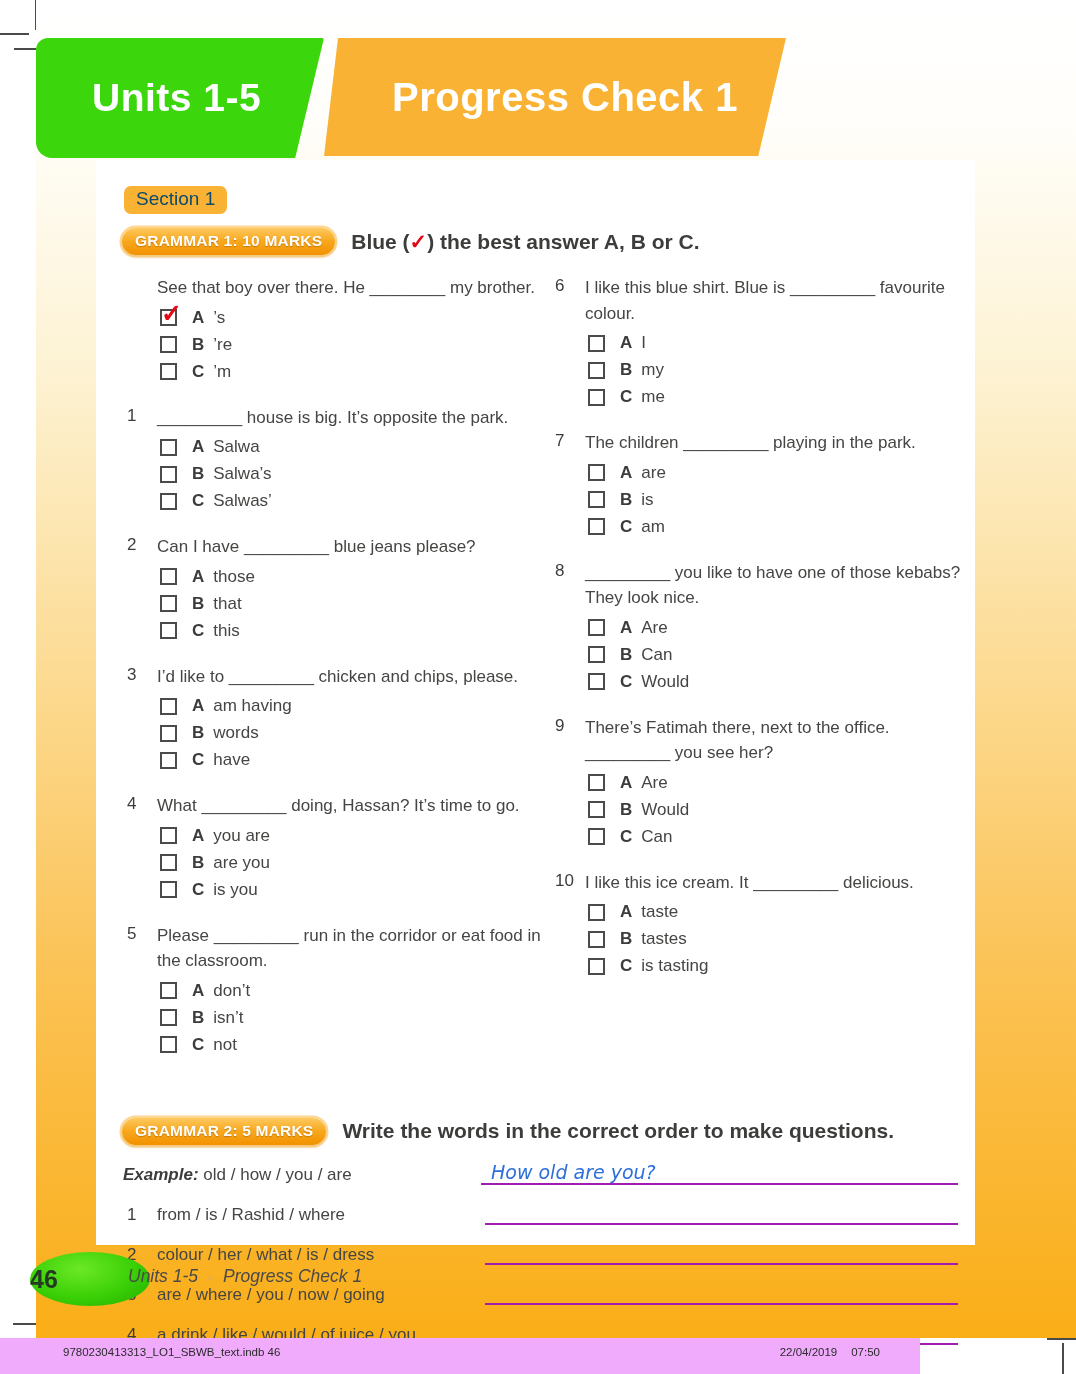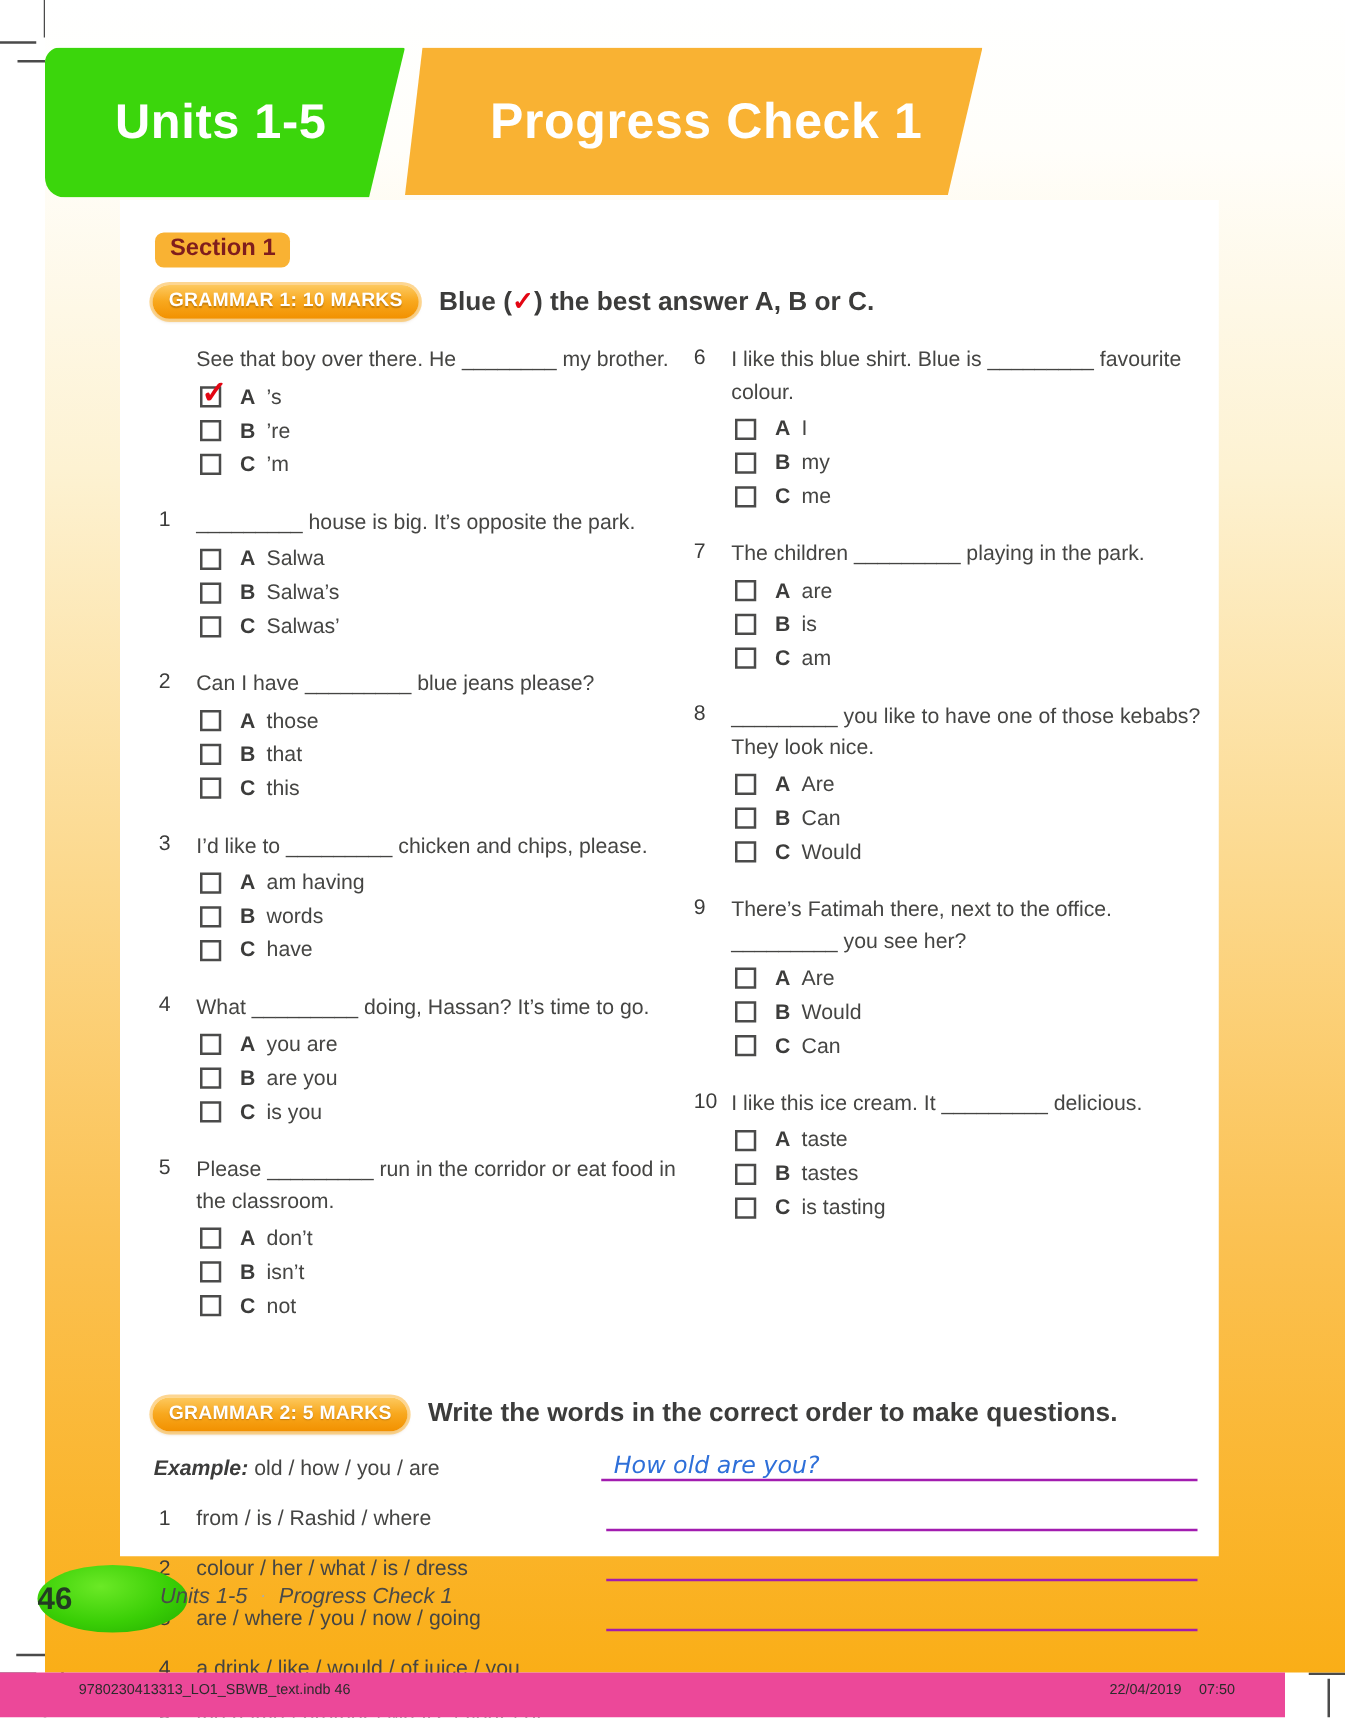--- a/index.html
+++ b/index.html
@@ -19,21 +19,21 @@
     clip-path:polygon(0 0,100% 0,90% 100%,0 100%);
     display:flex; align-items:center; padding-left:56px; }
   .banner-green span { color:#fff; font-size:39px; font-weight:700; letter-spacing:0.5px; }
   .banner-orange { position:absolute; left:288px; top:38px; width:462px; height:118px;
     background:#F9B233; clip-path:polygon(14px 0,100% 0,94% 100%,0 100%);
     display:flex; align-items:center; padding-left:68px; }
   .banner-orange span { color:#fff; font-size:40px; font-weight:700; letter-spacing:0.5px; }
 
   
   .section-badge { display:inline-block; margin:26px 0 0 28px; background:#F9B233;
-    color:#7f1d1d; font-size:19px; font-weight:700; padding:2px 12px 4px; border-radius:7px;text-align:right; }
+    color:#0c4a6e; font-size:19px; font-weight:400; padding:2px 12px 4px; border-radius:7px;text-align:right; }
   .g-head { display:flex; align-items:center; margin:14px 0 0 26px; }
   .g-badge { background:linear-gradient(180deg,#FDC95F 0%,#F8A81E 48%,#F29100 100%);
     border-radius:14px; padding:4px 13px 5px; color:#fff; font-weight:700; font-size:15.5px;
     white-space:nowrap; letter-spacing:0.2px;
     box-shadow:0 0 0 2.5px rgba(252,200,110,0.75), 0 2px 3px rgba(150,90,0,0.35);
     text-shadow:0 1px 1px rgba(120,70,0,0.4); }
   .g-instruction { margin-left:16px; font-size:21px; font-weight:700; color:#3C3C3B; }
   .tick-red { color:#E30613; }
 
   
@@ -66,21 +66,21 @@
   
   .page-num { position:absolute; left:-6px; top:1252px; width:120px; height:54px;
     border-radius:50%; background:radial-gradient(ellipse at 42% 32%, #6BE926 0%, #3ACF06 55%, #22AC00 100%);
     display:flex; align-items:center; justify-content:flex-start; }
   .page-num span { font-size:25px; font-weight:700; color:#233B23; }
   .footer-crumb { position:absolute; left:92px; top:1266px; font-size:17.5px; font-style:italic;
     color:#4A4A49; display:flex; align-items:center; }
   .crumb-dot { margin:0 10px; color:#ADADA9; font-size:15px; }
 
   
-  .print-bar { position:absolute; left:0; top:1338px; width:1028px; height:36px; background:#ec4899; }
+  .print-bar { position:absolute; left:0; top:1338px; width:920px; height:36px; background:#f0abfc; }
   .print-left { position:absolute; left:63px; top:8px; font-size:11.5px; color:#2B2B2B; }
   .print-right { position:absolute; right:40px; top:8px; font-size:11.5px; color:#2B2B2B; }
   .print-right span { margin-left:14px; }
 
   
   .cm { position:absolute; background:#4A4A4A; }
 </style>
 </head>
 <body>
 

